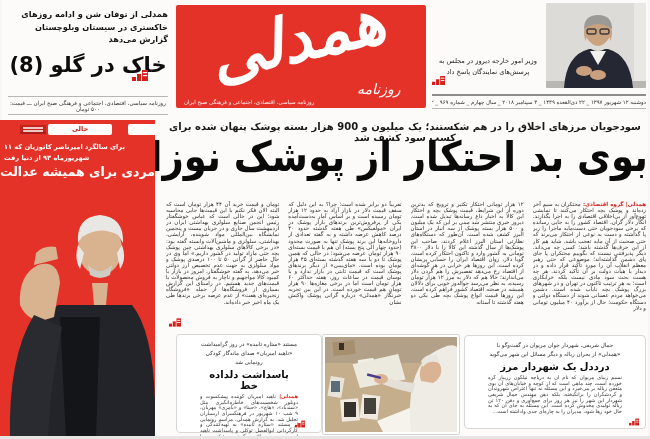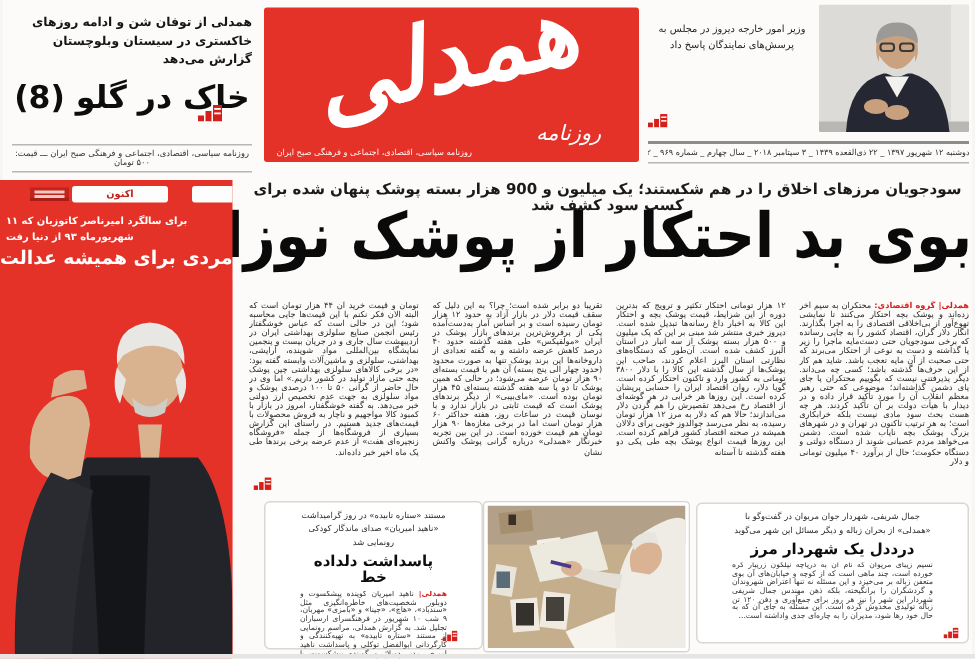--- a/index.html
+++ b/index.html
@@ -15,21 +15,21 @@
   .logo-tagline { position:absolute; left:8px; bottom:3px; color:#fff; font-size:5.5px; opacity:.95; }
 
   .tl-story { position:absolute; left:8px; top:8px; width:160px; }
   .tl-kicker { font-size:8.2px; font-weight:bold; color:#161616; text-align:right; line-height:1.55; }
   .tl-headline { margin-top:7px; font-size:21px; font-weight:900; color:#0d0d0d; text-align:center; white-space:nowrap; }
   .tl-mark { position:absolute; left:132px; top:70px; }
   .tl-footer { position:absolute; left:8px; top:96px; width:160px; border-top:1px solid #b8b6b2; border-bottom:1px solid #b8b6b2; padding:2.5px 0; font-size:5.6px; color:#333; text-align:center; }
 
   .tr-story { position:absolute; left:432px; top:2px; width:214px; height:92px; }
   .tr-text { position:absolute; right:102px; left:0; top:12px; text-align:center; }
-  .tr-kicker { font-size:6.6px; color:#222; line-height:1.6; }
+  .tr-kicker { font-size:6.6px; color:#222; line-height:1.6;margin-top:42px; }
   .tr-headline { margin-top:5px; font-size:12px; font-weight:900; color:#0d0d0d; line-height:1.45; }
   .tr-mark { position:absolute; left:0; top:74px; }
   .tr-photo { position:absolute; right:0; top:1px; width:100px; height:85px; border-radius:1px; }
   .dateline { position:absolute; left:432px; top:94px; width:214px; border-top:2px solid #8f8d89; border-bottom:1px solid #b8b6b2; padding:3px 0 2.5px; font-size:5.4px; color:#2e2e2e; text-align:center; white-space:nowrap; overflow:hidden; }
 
   
   .main-kicker { position:absolute; left:162px; top:121px; width:486px; text-align:center; font-size:10px; font-weight:bold; color:#1a1a1a; }
   .main-headline { position:absolute; left:156px; top:133px; width:492px; text-align:center; font-size:37px; font-weight:900; color:#0a0a0a; white-space:nowrap; transform:scaleY(1.12); transform-origin:top center; }
 
   .body-cols { position:absolute; left:166px; top:201px; width:480px; height:131px; display:flex; gap:9px; direction:rtl; }
@@ -139,21 +139,21 @@
         <rect x="10.8" y="2" width="4.4" height="1.2" fill="#fff"></rect>
         <rect x="10.8" y="5" width="4.4" height="1.2" fill="#fff"></rect>
       </svg>
   </span>
 
   <div class="left-panel">
     <span class="panel-stripes">
         <i></i>
         <i></i>
       </span>
-    <div class="panel-tab">اکنون</div>
+    <div class="panel-tab">حالی</div>
     <div class="panel-tab2"></div>
     <div class="panel-kicker">برای سالگرد امیرناصر کاتوزیان که ۱۱ شهریورماه ۹۳ از دنیا رفت</div>
     <div class="panel-headline">مردی برای همیشه عدالت</div>
     <svg class="panel-photo" viewBox="0 0 155 252" preserveAspectRatio="none">
       <rect width="155" height="252" fill="#e43228"></rect>
       <path d="M30 252 Q28 140 58 118 L132 118 Q158 150 155 252 Z" fill="#23242a"></path>
       <path d="M60 130 L100 130 L96 252 L66 252 Z" fill="#141519"></path>
       <ellipse cx="100" cy="62" rx="22" ry="26" fill="#d9b38f"></ellipse>
       <path d="M78 56 Q76 30 100 28 Q124 30 123 56 L118 48 Q100 38 82 50 Z" fill="#e9e7e3"></path>
       <path d="M78 58 Q74 72 80 82 L84 66 Z" fill="#e9e7e3"></path>

